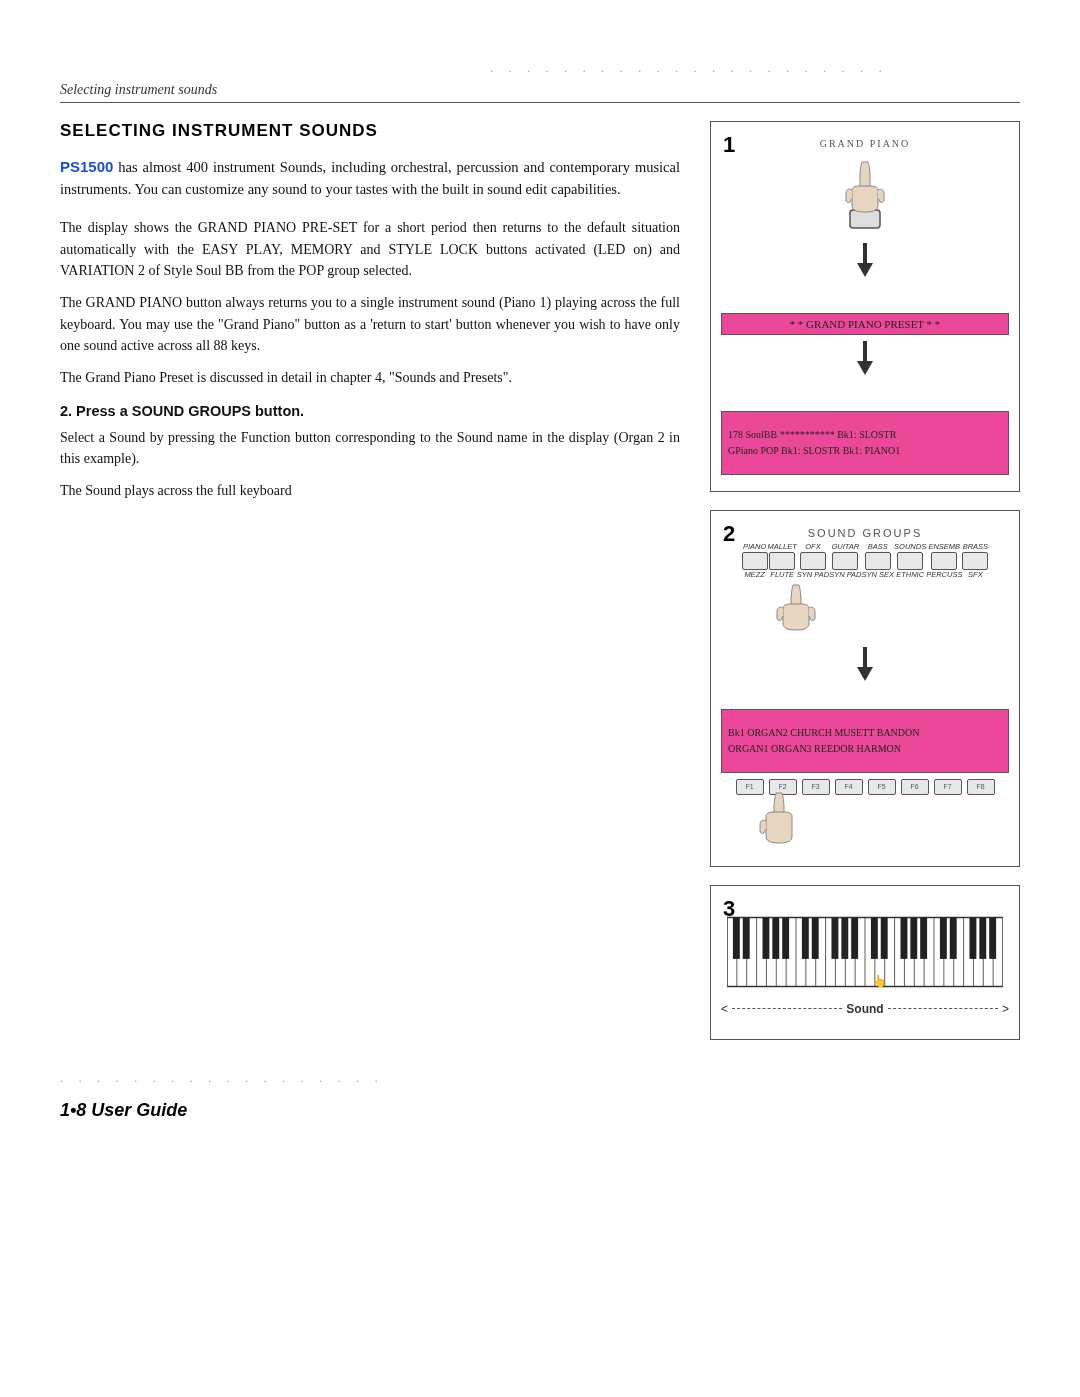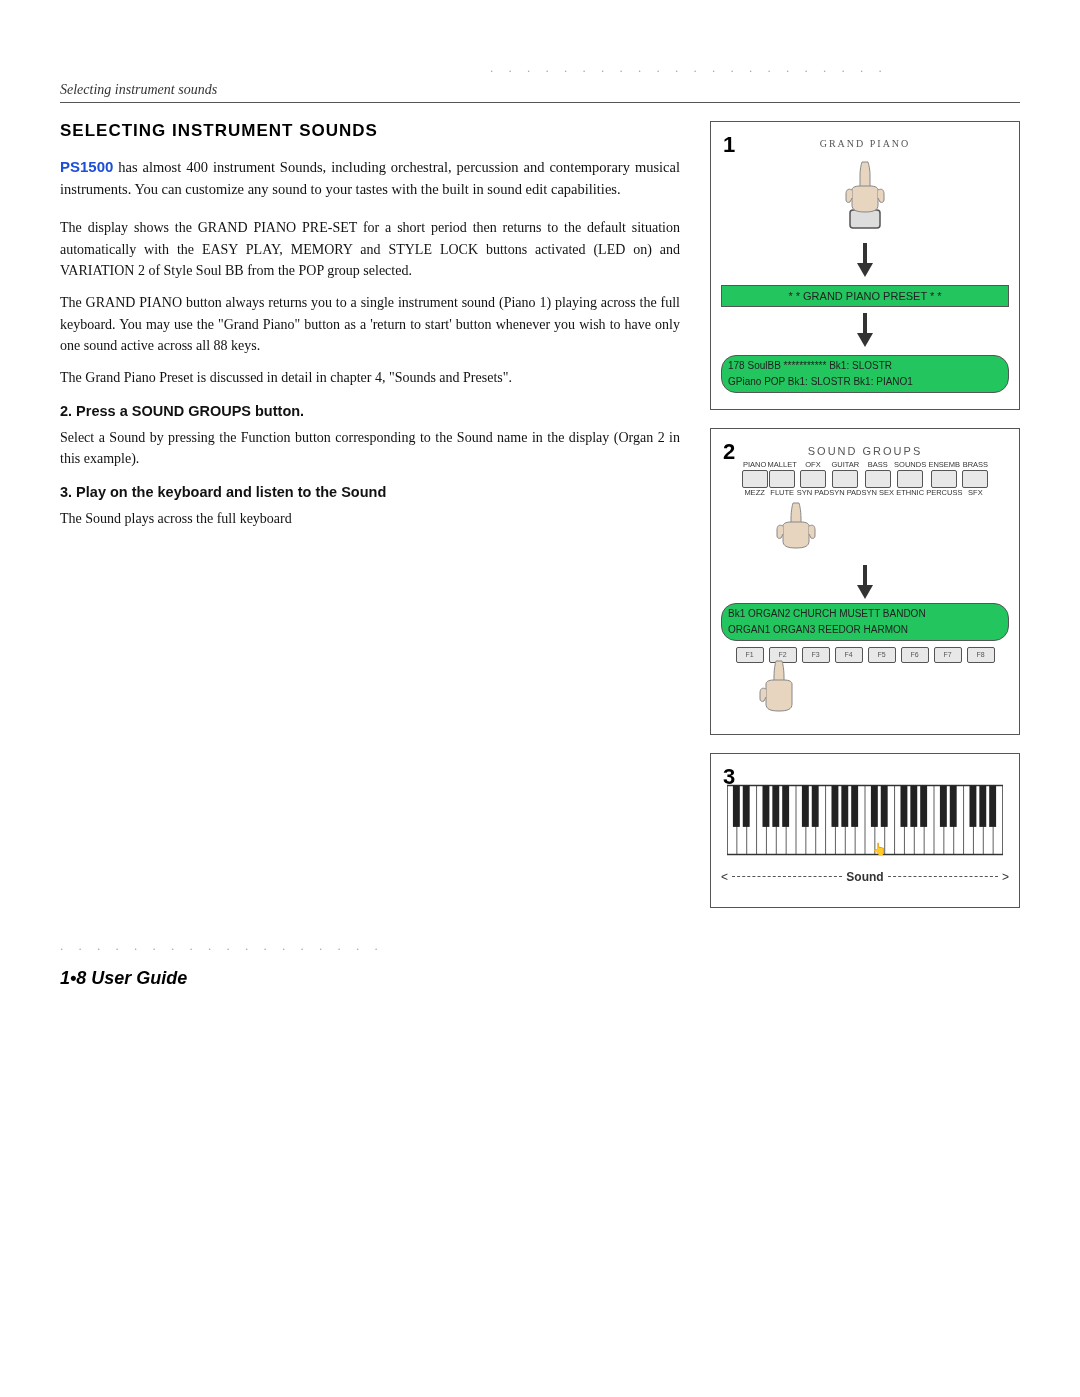--- a/index.html
+++ b/index.html
@@ -160,36 +160,36 @@
       width: 100px;
       height: 80px;
       display: flex;
       align-items: center;
       justify-content: center;
       margin-bottom: 6px;
     }
 
     .display-box {
       border: 1.5px solid #555;
-      background: #22c55e;
-      font-family: Liberation Sans, sans-serif;
+      background: #ec4899;
+      font-family: Liberation Serif, serif;
       font-size: 11px;
       padding: 4px 8px;
       width: 100%;
       text-align: center;
       margin-bottom: 6px;
       color: #222;
+      margin-top: 28px;
     }
 
     .display-box-wide {
       font-size: 10px;
       text-align: left;
-      padding: 2px 6px;
+      padding: 15px 6px;
       line-height: 1.6;
-      border-radius: 15px;
     }
 
     
     .diag2 {
       min-height: 280px;
     }
 
     .diag2-inner {
       padding-top: 6px;
     }
@@ -200,20 +200,21 @@
       letter-spacing: 2px;
       color: #555;
       text-align: center;
       margin-bottom: 4px;
     }
 
     .buttons-row {
       display: flex;
       justify-content: center;
       margin-bottom: 3px;
+      font-style: italic;
     }
 
     .btn-group {
       display: flex;
       flex-direction: column;
       align-items: center;
     }
 
     .btn-sq {
       width: 26px;
@@ -367,21 +368,20 @@
         <span class="brand-logo">PS1500</span><span> has almost 400 instrument Sounds, including orchestral, percussion and contemporary musical instruments.  You can customize any sound to your tastes with the built in sound edit capabilities.</span>
       </p>
 
       <p class="step-body">The display shows the GRAND PIANO PRE-SET for a short period then returns to the default situation automatically with the EASY PLAY, MEMORY and STYLE LOCK buttons activated (LED on) and VARIATION 2 of Style Soul BB from the POP group selected.</p>
       <p class="step-body">The GRAND PIANO button always returns you to a single instrument sound (Piano 1) playing across the full keyboard.  You may use the "Grand Piano" button as a 'return to start' button whenever you wish to have only one sound active across all 88 keys.</p>
       <p class="step-body">The Grand Piano Preset is discussed in detail in chapter 4, "Sounds and Presets".</p>
 
       <div class="step-heading">2.  Press a SOUND GROUPS button.</div>
       <p class="step-body">Select a Sound by pressing the Function button corresponding to the Sound name in the display (Organ 2 in this example).</p>
 
-      <div class="step-heading">3.  Play on the keyboard and listen to the Sound</div>
       <p class="step-body">The Sound plays across the full keyboard</p>
 
     </div>
 
     <div class="right-col">
 
       <div class="diagram-box diag1">
         <span class="diagram-number">1</span>
         <div class="diag1-inner">
           <div class="diag1-label">GRAND PIANO</div>

